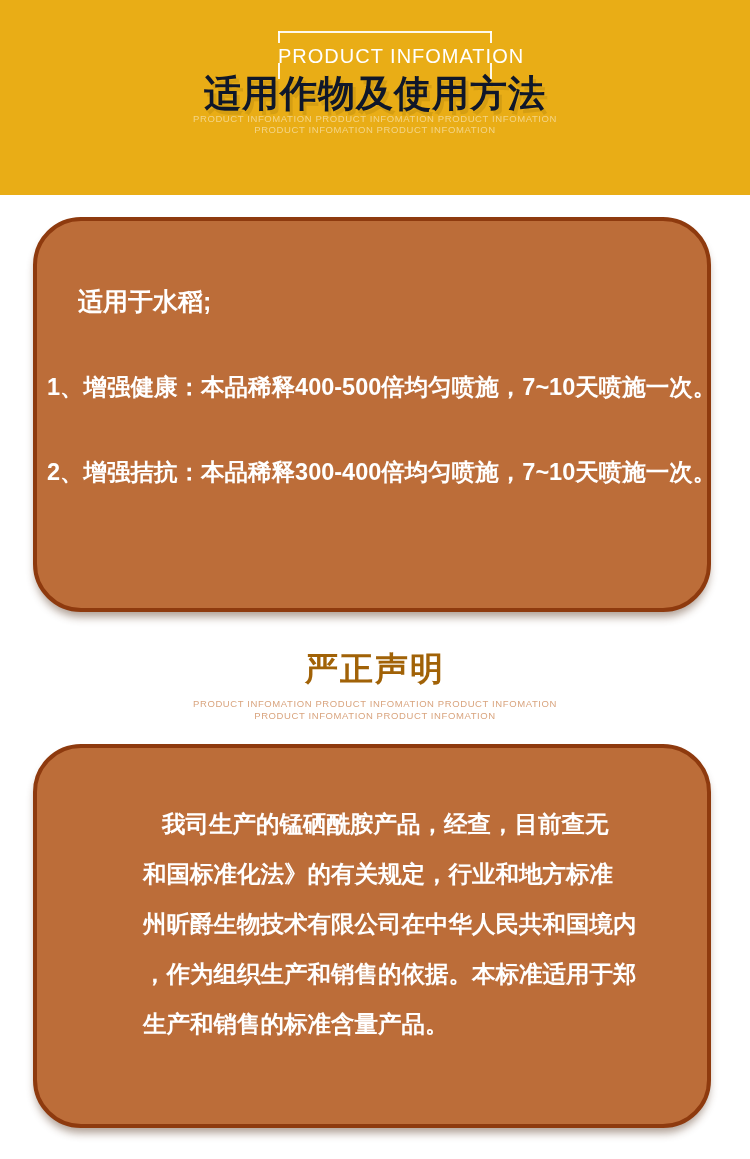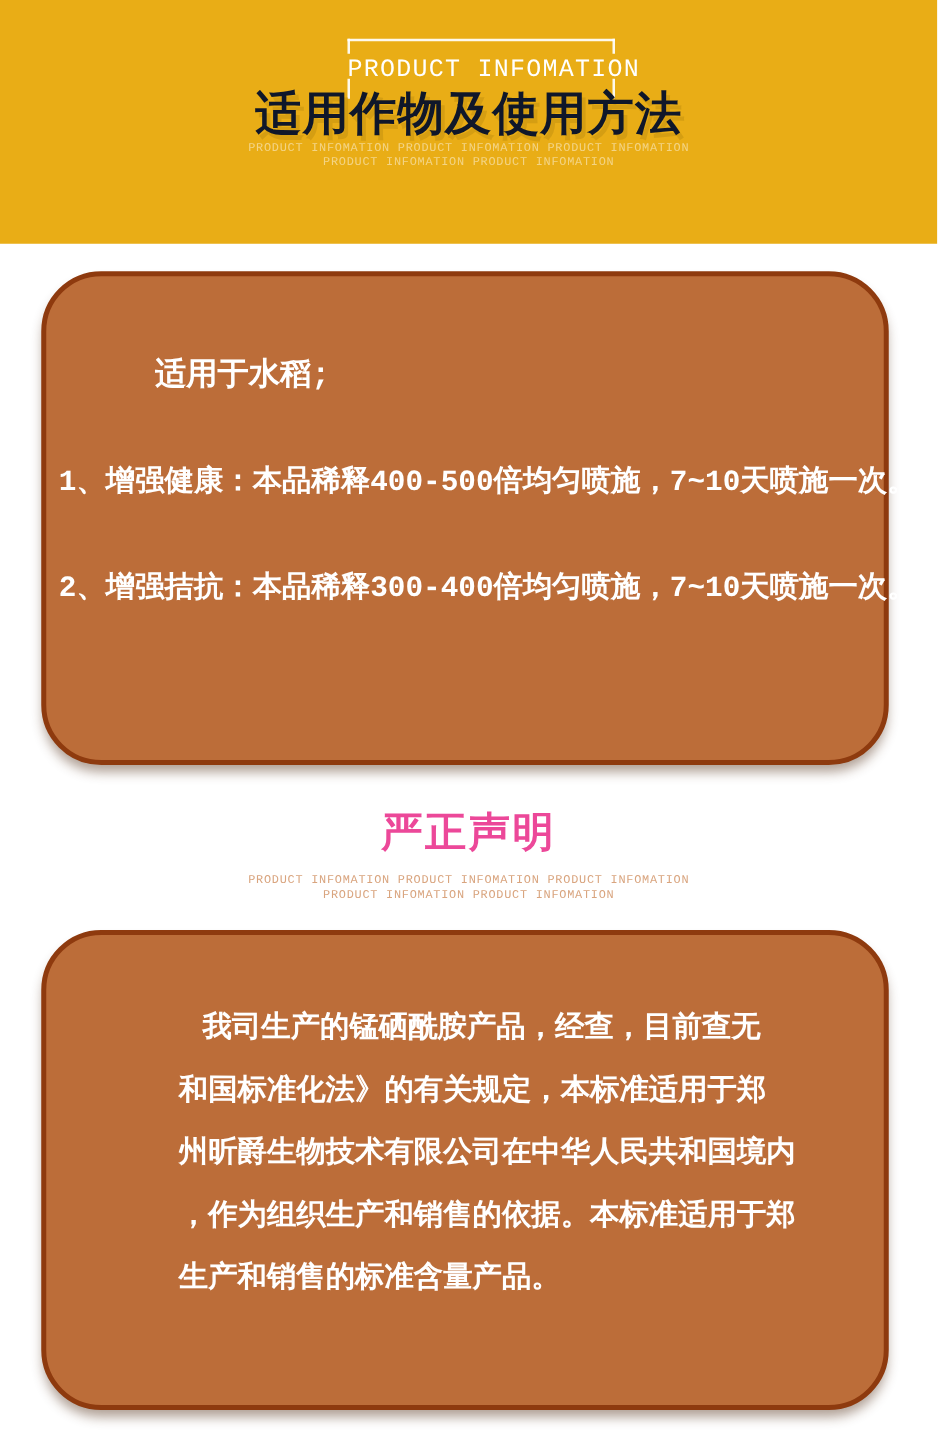--- a/index.html
+++ b/index.html
@@ -1,15 +1,15 @@
 <!DOCTYPE html>
 <html><head>
 <meta charset="utf-8">
 <style>
-  * { margin: 0; padding: 0; box-sizing: border-box; font-family: Liberation Mono, monospace; }
+  * { margin: 0; padding: 0; box-sizing: border-box; }
   html, body { background: #ffffff; }
   body { font-family: "Liberation Sans", "DejaVu Sans", sans-serif; }
 
   .page {
     position: relative;
     width: 750px;
     height: 1159px;
     background: #ffffff;
     overflow: hidden;
   }
@@ -83,21 +83,20 @@
   .panel .white-text {
     position: absolute;
     color: #ffffff;
     font-weight: bold;
     white-space: nowrap;
   }
   .usage-intro {
     left: 41px; top: 64px;
     font-size: 25px;
     line-height: 32px;
-    margin-left: 46px;
   }
   .usage-line {
     left: 10px;
     font-size: 23.5px;
     line-height: 32px;
     letter-spacing: 0px;
   }
   .usage-line-1 { top: 150px; }
   .usage-line-2 { top: 235px; }
 
@@ -117,21 +116,21 @@
 
   
   .statement-title {
     position: absolute;
     left: 0; top: 650px;
     width: 750px;
     text-align: center;
     font-size: 33px;
     line-height: 38px;
     font-weight: bold;
-    color: #ec4899;
+    color: #a16207;
     letter-spacing: 2px;
     white-space: nowrap;
   }
   .statement-watermark {
     position: absolute;
     left: 0; top: 698px;
     width: 750px;
     text-align: center;
     font-size: 9.5px;
     line-height: 12px;
@@ -168,20 +167,20 @@
 
   <h2 class="statement-title">严正声明</h2>
   <div class="statement-watermark">
     <div>PRODUCT INFOMATION PRODUCT INFOMATION  PRODUCT INFOMATION</div>
     <div>PRODUCT INFOMATION  PRODUCT INFOMATION</div>
   </div>
 
   <section class="panel panel-statement">
     <div class="statement-para">
       <div class="s-line indent">我司生产的锰硒酰胺产品，经查，目前查无</div>
-      <div class="s-line">和国标准化法》的有关规定，本标准适用于郑</div>
+      <div class="s-line">和国标准化法》的有关规定，行业和地方标准</div>
       <div class="s-line">州昕爵生物技术有限公司在中华人民共和国境内</div>
       <div class="s-line">，作为组织生产和销售的依据。本标准适用于郑</div>
       <div class="s-line">生产和销售的标准含量产品。</div>
     </div>
   </section>
 
 </div>
 
 </body></html>

